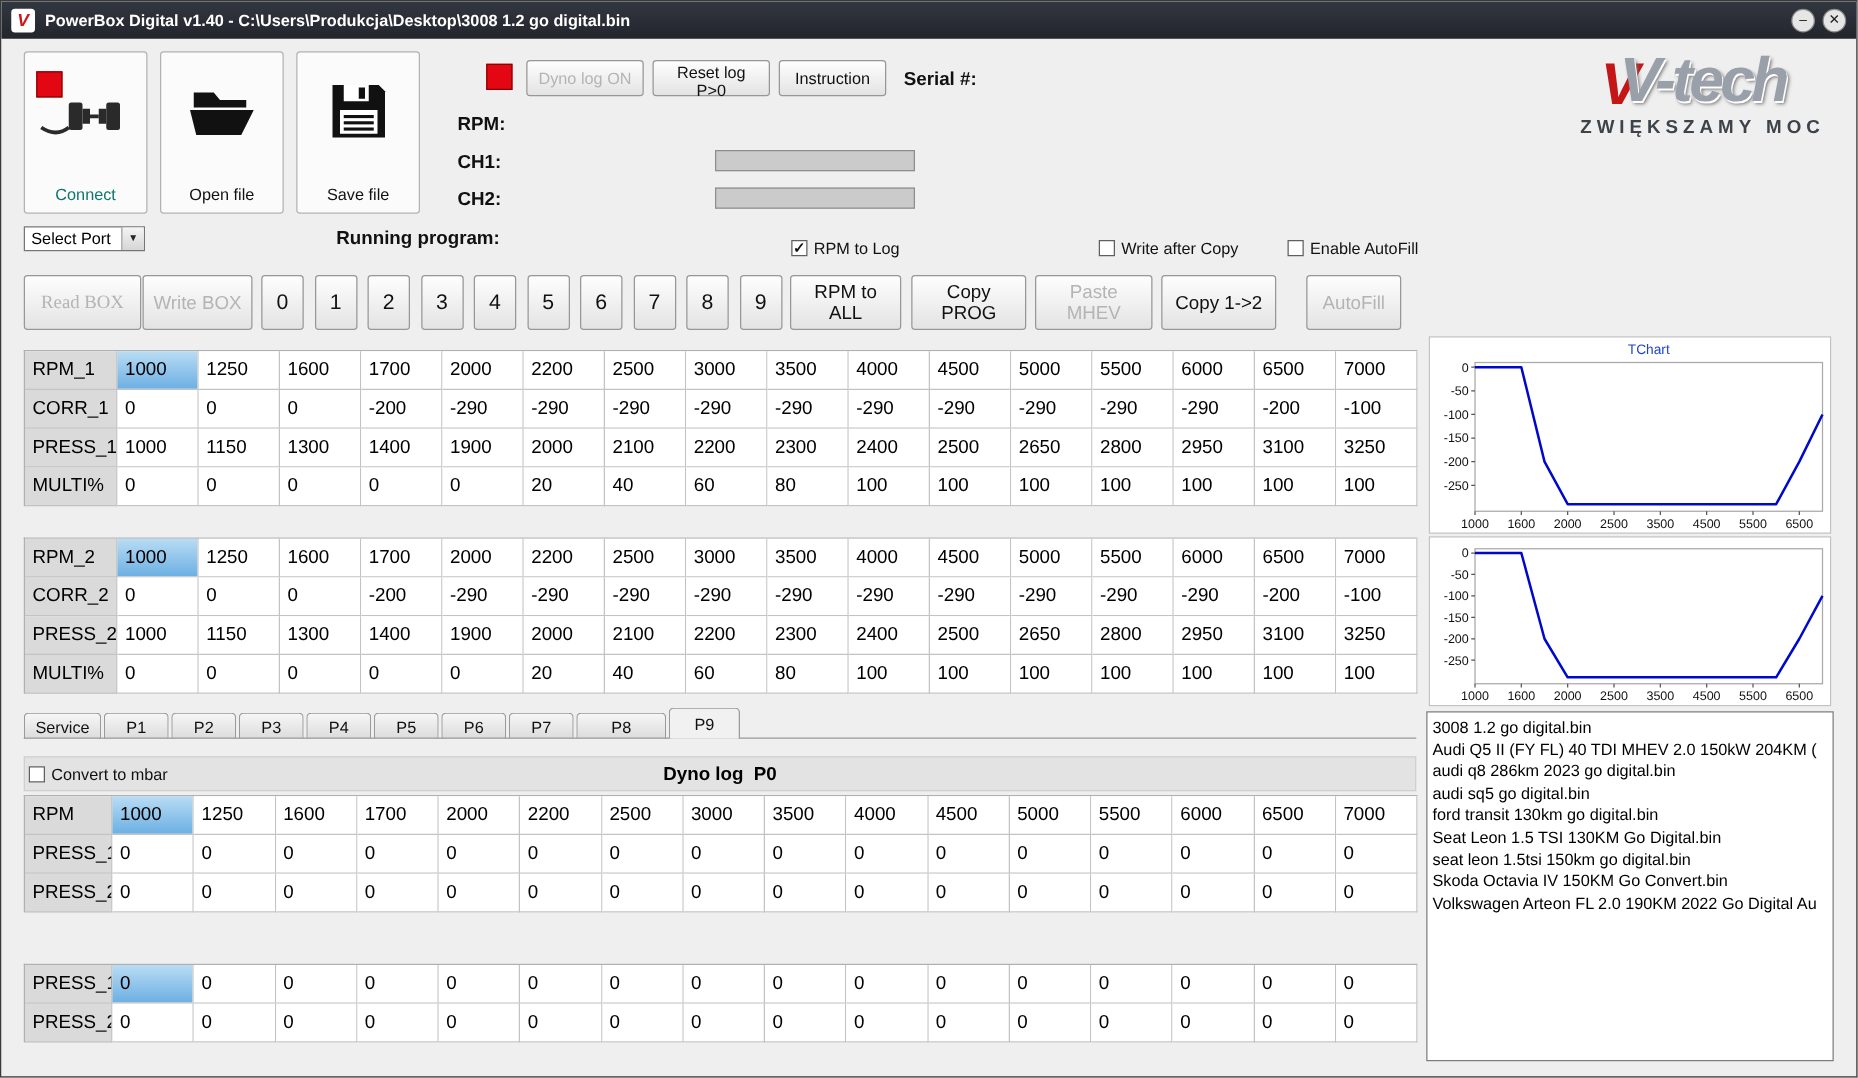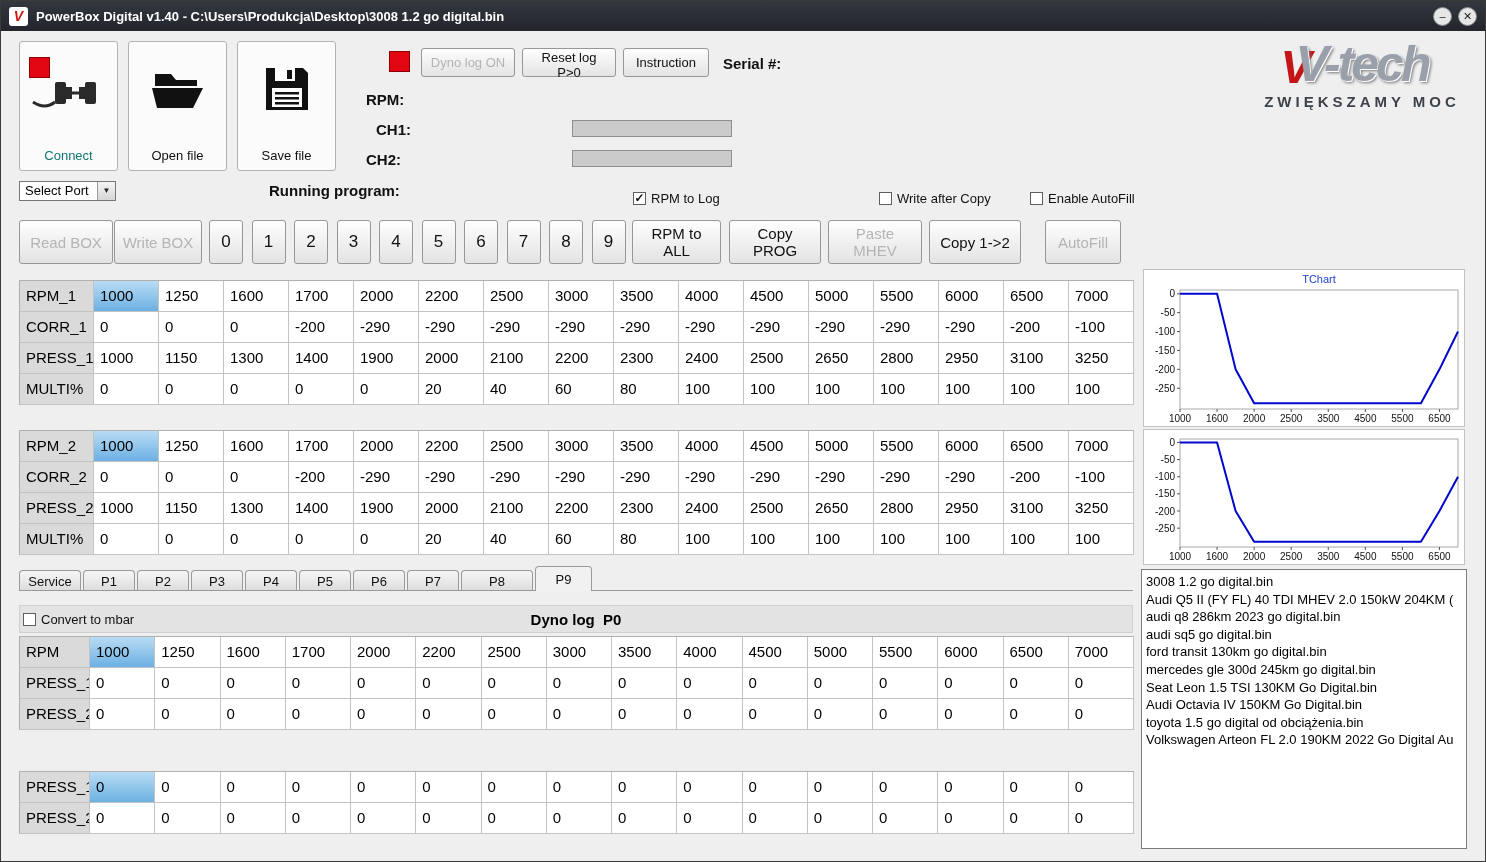--- a/index.html
+++ b/index.html
@@ -122,21 +122,21 @@
     <div class="lbl">Save file</div>
   </div>
 
   <div class="ind-red" style="left:388px;top:50px;"></div>
   <button class="btn tool-btn disabled" style="left:420px;top:47px;width:94px;">Dyno log ON</button>
   <button class="btn tool-btn" style="left:521px;top:47px;width:94px;">Reset log P&gt;0</button>
   <button class="btn tool-btn" style="left:622px;top:47px;width:86px;">Instruction</button>
   <div class="b-label" style="left:722px;top:54px;">Serial #:</div>
 
   <div class="b-label" style="left:365px;top:90px;">RPM:</div>
-  <div class="b-label" style="left:375px;top:120px;">CH1:</div>
+  <div class="b-label" style="left:365px;top:120px;">CH1:</div>
   <div class="progress" style="left:571px;top:119px;"></div>
   <div class="b-label" style="left:365px;top:150px;">CH2:</div>
   <div class="progress" style="left:571px;top:149px;"></div>
   <div class="b-label" style="left:268px;top:181px;">Running program:</div>
 
   <div class="select" style="left:18px;top:180px;">
     <span>Select Port</span>
     <span class="arrow-btn">▼</span>
   </div>
 
@@ -154,21 +154,21 @@
   </div>
 
   <div class="brand">
     <div class="vtech-wrap">
       <span class="vtech-red">V</span>
       <span class="vtech">V-tech</span>
     </div>
     <div class="slogan">ZWIĘKSZAMY MOC</div>
   </div>
 
-  <button class="btn act-btn disabled" style="left:18px;top:219px;width:94px;">Read BOX</button>
+  <button class="btn act-btn disabled" style="left:18px;top:219px;width:94px;font-family:Liberation Serif, serif;">Read BOX</button>
   <button class="btn act-btn disabled" style="left:113px;top:219px;width:88px;">Write BOX</button>
   <div class="num-wrap" style="left:208px;top:219px;">
       <button class="btn num-btn">0</button>
       <button class="btn num-btn">1</button>
       <button class="btn num-btn">2</button>
       <button class="btn num-btn">3</button>
       <button class="btn num-btn">4</button>
       <button class="btn num-btn">5</button>
       <button class="btn num-btn">6</button>
       <button class="btn num-btn">7</button>
@@ -525,20 +525,19 @@
         <text x="295.4666666666667" y="130" text-anchor="middle" font-size="10" fill="#111" font-family="&quot;Liberation Sans&quot;,sans-serif">6500</text>
         <polyline points="36,12.428571428571429 54.53333333333333,12.428571428571429 73.06666666666666,12.428571428571429 91.6,81 110.13333333333333,111.85714285714285 128.66666666666666,111.85714285714285 147.2,111.85714285714285 165.73333333333335,111.85714285714285 184.26666666666665,111.85714285714285 202.79999999999998,111.85714285714285 221.33333333333331,111.85714285714285 239.86666666666665,111.85714285714285 258.4,111.85714285714285 276.93333333333334,111.85714285714285 295.4666666666667,81 314,46.714285714285715" fill="none" stroke="#0008cc" stroke-width="2" stroke-linejoin="round"></polyline>
       </svg></div>
 
   <div class="file-list">
       <div class="file-line">3008 1.2 go digital.bin</div>
       <div class="file-line">Audi Q5 II (FY FL) 40 TDI MHEV 2.0 150kW 204KM (</div>
       <div class="file-line">audi q8 286km 2023 go digital.bin</div>
       <div class="file-line">audi sq5 go digital.bin</div>
       <div class="file-line">ford transit 130km go digital.bin</div>
-      <div class="file-line">mercedes gle 300d 245km go digital.bin</div>
       <div class="file-line">Seat Leon 1.5 TSI 130KM Go Digital.bin</div>
-      <div class="file-line">Audi Octavia IV 150KM Go Digital.bin</div>
-      <div class="file-line">toyota 1.5 go digital od obciążenia.bin</div>
+      <div class="file-line">seat leon 1.5tsi 150km go digital.bin</div>
+      <div class="file-line">Skoda Octavia IV 150KM Go Convert.bin</div>
       <div class="file-line">Volkswagen Arteon FL 2.0 190KM 2022 Go Digital Au</div>
     </div>
 
 </div>
 
 </body></html>

